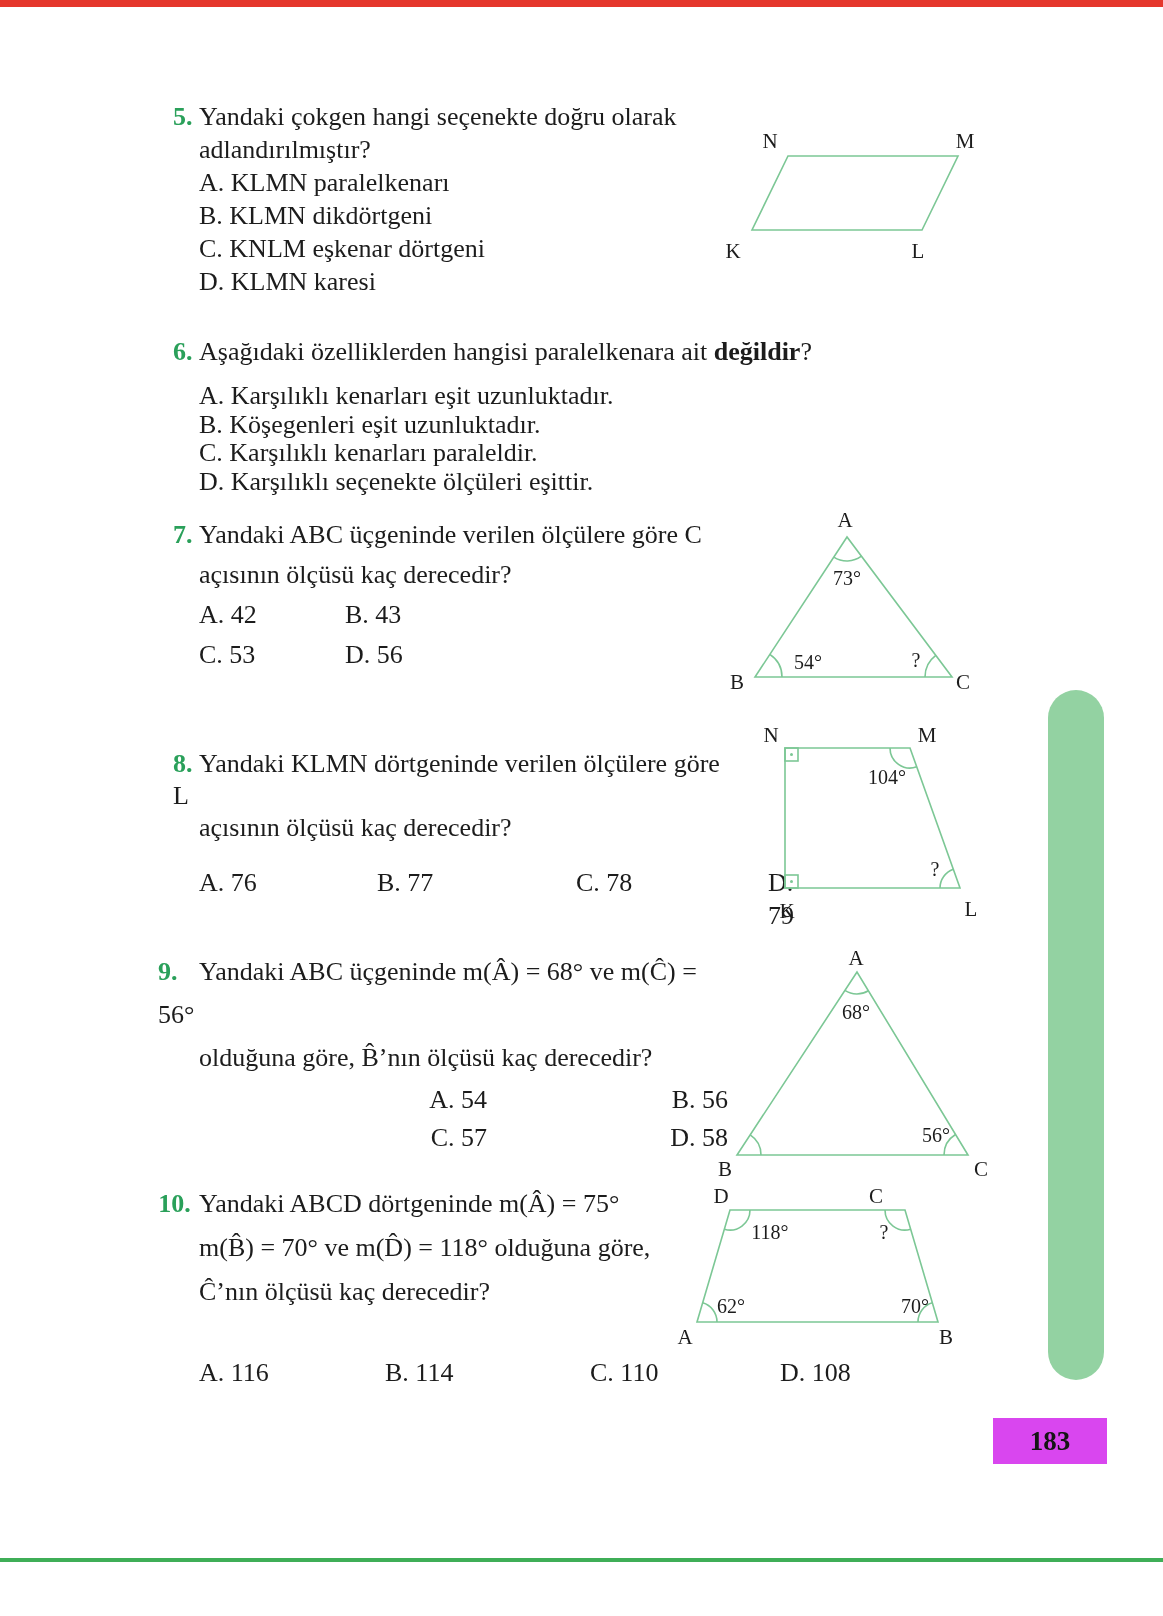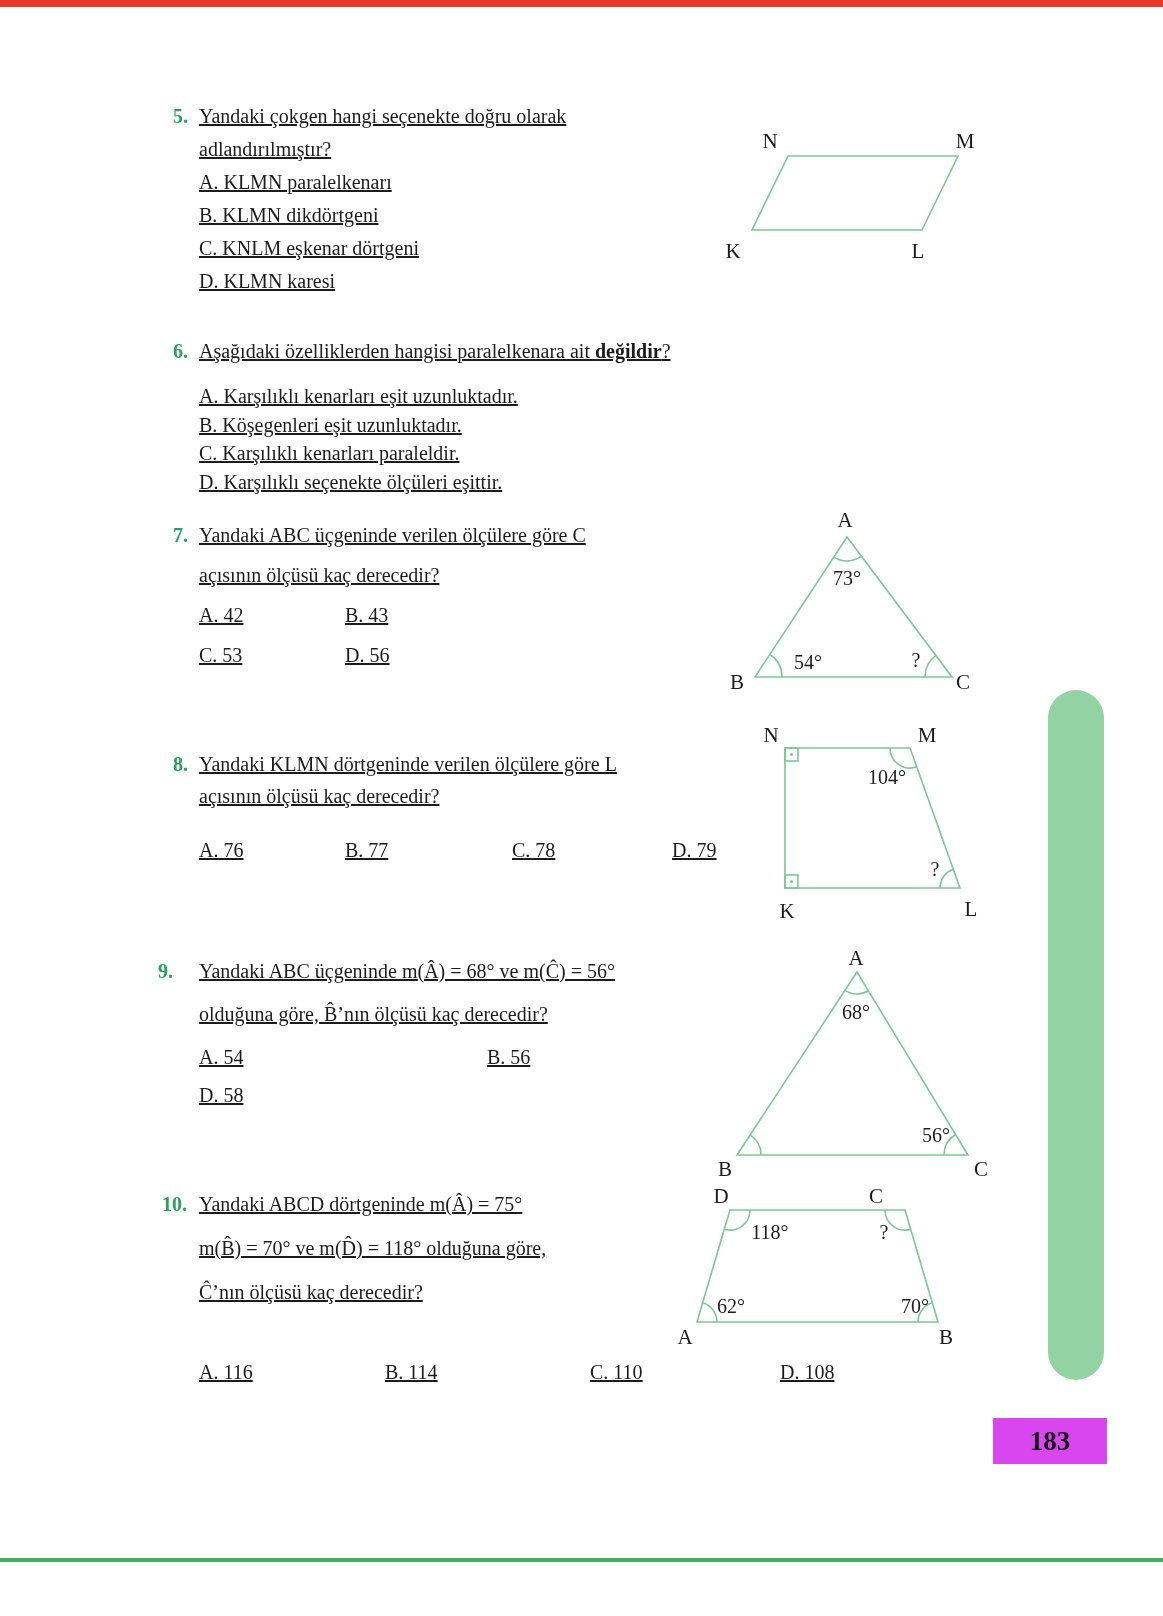--- a/index.html
+++ b/index.html
@@ -9,33 +9,33 @@
     font-family:"Liberation Serif", serif; color:#1c1c1c; overflow:hidden;
   }
   .top-rule { position:absolute; left:0; top:0; width:100%; height:7px; background:#e5372c; }
   .bottom-rule { position:absolute; left:0; top:1558px; width:100%; height:4px; background:#3fae57; }
   .side-tab { position:absolute; left:1048px; top:690px; width:56px; height:690px; background:#93d2a2; border-radius:28px; }
   .pagenum-box {
     position:absolute; left:993px; top:1418px; width:114px; height:46px; background:#d946ef;
     display:flex; align-items:center; justify-content:center;
     font-weight:bold; font-size:27px; color:#141414;
   }
-  .q { position:absolute; font-size:20px;text-decoration:underline; }
+  .q { position:absolute; font-size:26px; }
   .qnum { color:#2aa05a; font-weight:bold; display:inline-block; }
   .w26 { width:26px; } .w41 { width:41px; } .w49 { width:49px;text-align:center; }
   .ind26 { padding-left:26px; } .ind41 { padding-left:41px; } .ind49 { padding-left:49px; }
   .lh33 { line-height:33px; }
   .lh40 { line-height:40px; }
   .lh43 { line-height:43px; }
   .lh44 { line-height:44px; }
   .lh32 { line-height:32px; }
   .opts6 { line-height:28.5px; margin-top:14px; }
   .grid2a { display:grid; grid-template-columns:146px auto; line-height:40px; }
-  .grid2b { display:grid; grid-template-columns:288px auto; line-height:38px; margin-top:2px; }
-  .grid4a { display:grid; grid-template-columns:146px 167px 160px auto; line-height:33px; margin-top:22px; }
+  .grid2b { display:grid; grid-template-columns:288px auto; line-height:38px; margin-top:2px;text-align:right; }
+  .grid4a { display:grid; grid-template-columns:146px 167px 160px auto; line-height:33px; margin-top:22px;gap:32px; }
   .grid4b { display:grid; grid-template-columns:186px 205px 190px auto; line-height:33px; margin-top:42px; }
   .diagram { position:absolute; }
   .dline { fill:none; stroke:#7cc795; stroke-width:1.6; }
   .ddot { fill:#7cc795; stroke:none; }
   .dtext { font-family:"Liberation Serif", serif; font-size:21px; fill:#1c1c1c; }
   .atext { font-family:"Liberation Serif", serif; font-size:20px; fill:#1c1c1c; }
 </style>
 </head>
 <body>
 
@@ -135,20 +135,21 @@
   </svg>
 
   <section class="q lh43" style="left:158px; top:950px; width:570px;">
     <div>
       <span class="qnum w41">9.</span><span>Yandaki ABC üçgeninde m(Â) = 68° ve m(Ĉ) = 56°</span>
     </div>
     <div class="ind41">olduğuna göre, B̂’nın ölçüsü kaç derecedir?</div>
     <div class="grid2b ind41">
       <span>A. 54</span>
       <span>B. 56</span>
+      <span>C. 57</span>
       <span>D. 58</span>
     </div>
   </section>
 
   <svg class="diagram" style="left:705px; top:945px;" width="295" height="240">
     <polygon class="dline" points="152,27 32,210 263,210"></polygon>
     <path class="dline" d="M139.9,45.4 A22,22 0 0 0 163.4,45.8"></path>
     <path class="dline" d="M45.2,189.9 A24,24 0 0 1 56,210"></path>
     <path class="dline" d="M250.5,189.5 A24,24 0 0 0 239,210"></path>
     <text class="dtext" x="151" y="20" text-anchor="middle">A</text>

